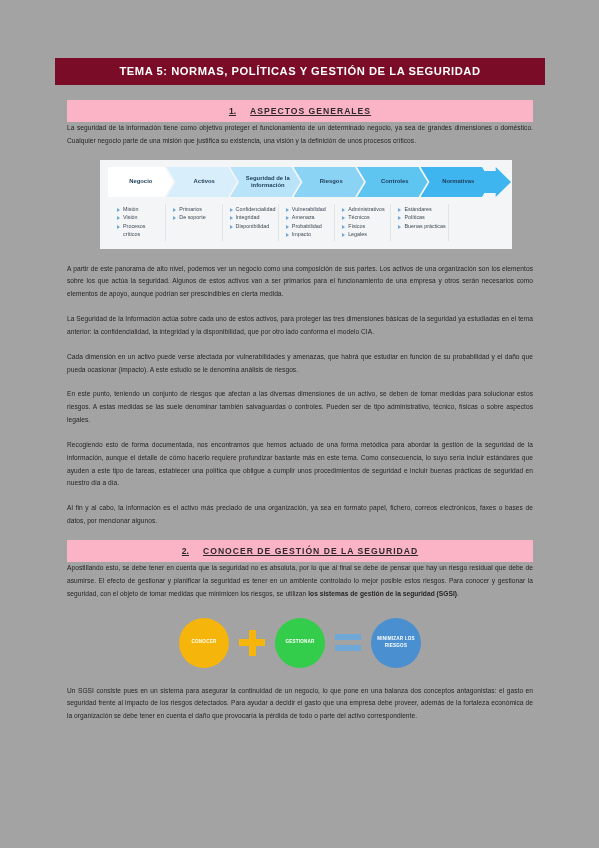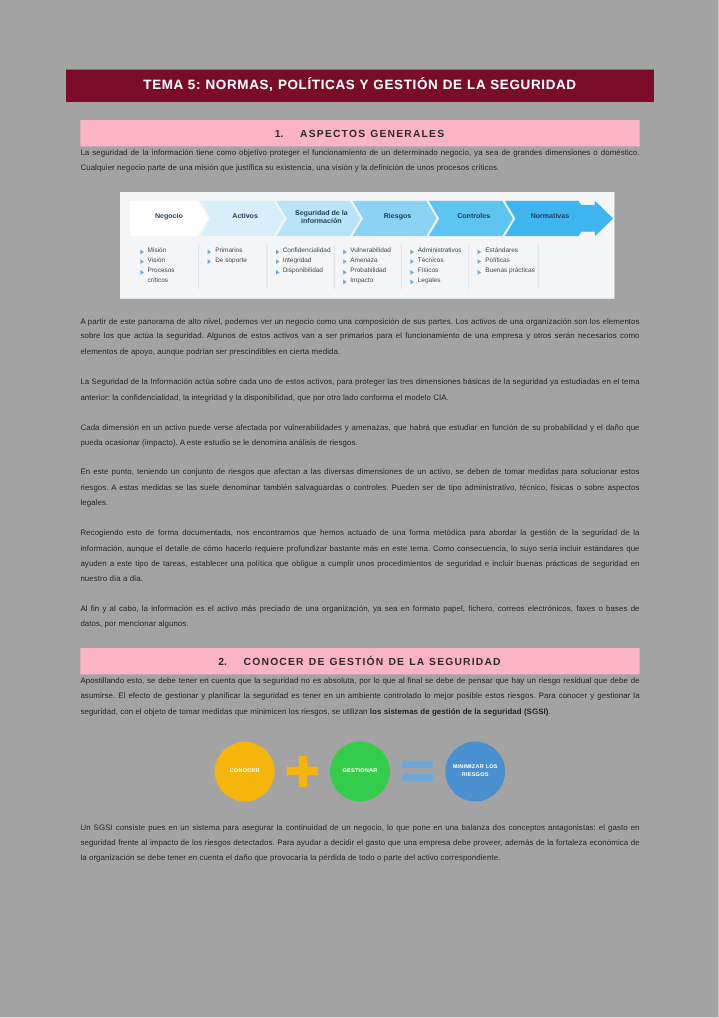--- a/index.html
+++ b/index.html
@@ -49,20 +49,21 @@
     background: #fbb3c6;
     color: #2e2a2b;
     font-size: 8.6px;
     font-weight: bold;
     letter-spacing: 1.0px;
     padding: 6px 6px 6px 6px;
     box-sizing: border-box;
     text-align: center;
     margin: 0 auto;
     width: 100%;
+    text-decoration: underline;
   }
   .section-bar .num {
     margin-right: 14px;
     letter-spacing: 0;
   }
 
   .sec1-wrap { margin-top: 15px; padding: 0 12px; box-sizing: border-box; }
   .sec2-wrap { margin-top: 4px; padding: 0 12px; box-sizing: border-box; }
 
   

